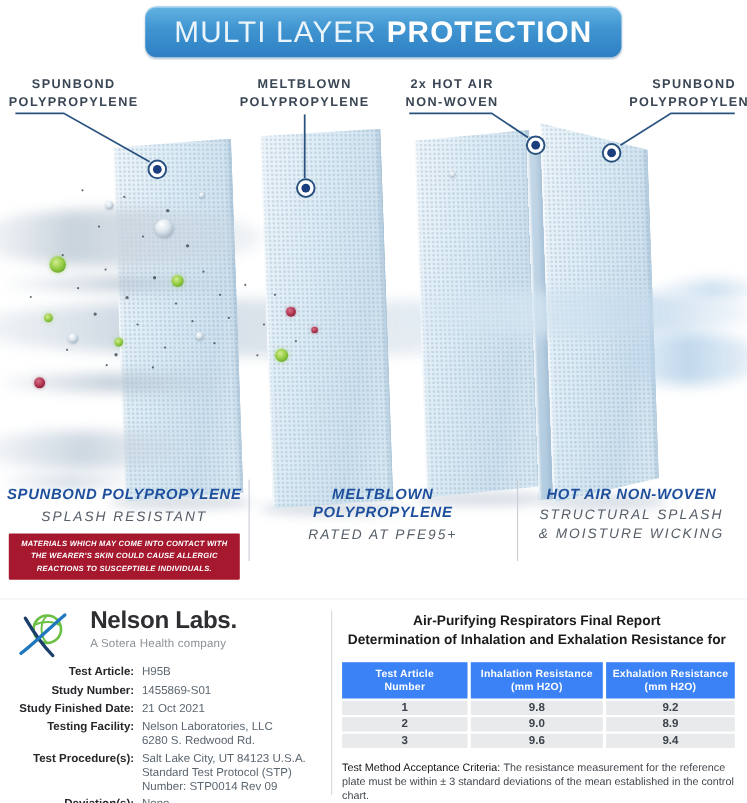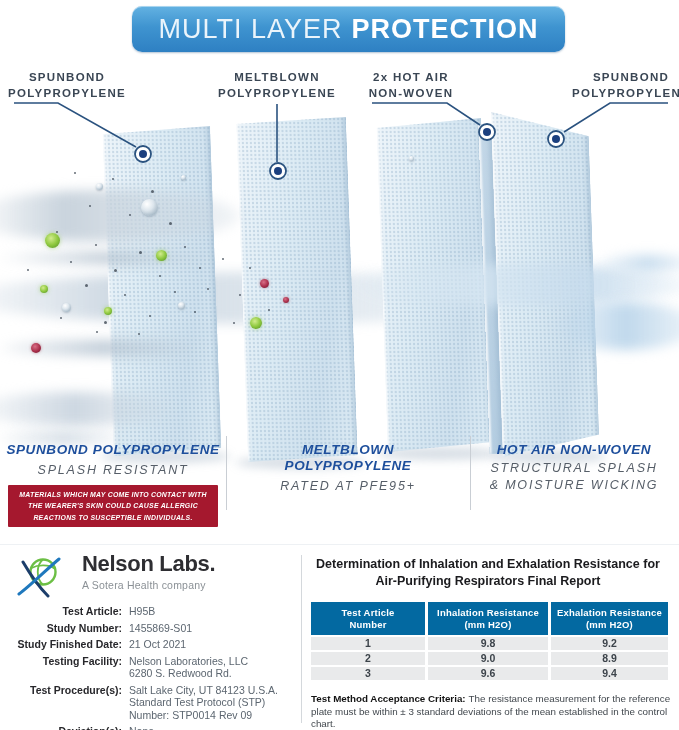--- a/index.html
+++ b/index.html
@@ -84,26 +84,26 @@
   .dvalue{margin-left:7px;font-size:10.5px;color:#5c6670;line-height:12.5px;}
 
   .report-title{position:absolute;left:308px;top:11px;width:360px;text-align:center;
     font-size:12.5px;font-weight:800;color:#1b1b1e;line-height:17px;}
 
   .rtable{position:absolute;left:311px;top:57px;width:360px;}
   .trow{display:flex;margin-bottom:2px;}
   .tcell{margin-right:3px;text-align:center;}
   .tcell:last-child{margin-right:0;}
   .c0{width:114px;} .c1{width:120px;} .c2{width:117px;}
-  .thead .tcell{background:#0369a1;color:#ffffff;font-size:9.5px;font-weight:700;line-height:11.5px;
+  .thead .tcell{background:#3b82f6;color:#ffffff;font-size:9.5px;font-weight:700;line-height:11.5px;
     letter-spacing:.2px;height:33px;display:flex;align-items:center;justify-content:center;white-space:pre-line;}
   .tbody .tcell{background:#e9eaeb;color:#3c434a;font-size:10.5px;font-weight:600;height:13px;line-height:13px;}
 
   .acceptance{position:absolute;left:311px;top:148px;width:362px;font-size:9.8px;line-height:12.5px;color:#42484e;}
-  .acceptance .ab{font-weight:700;color:#141414;margin-right:3px;}
+  .acceptance .ab{font-weight:400;color:#141414;margin-right:3px;}
 </style>
 </head>
 <body>
 
 <div class="stage">
 
   <div class="banner">
     <span class="lt">MULTI LAYER</span>
     <span class="bd">PROTECTION</span>
   </div>
@@ -290,22 +290,22 @@
         </div>
         <div class="drow">
           <div class="dlabel">Deviation(s):</div>
           <div class="dvalue">
             <div>None</div>
           </div>
         </div>
       </div>
 
     <div class="report-title">
+      <div>Air-Purifying Respirators Final Report</div>
       <div>Determination of Inhalation and Exhalation Resistance for</div>
-      <div>Air-Purifying Respirators Final Report</div>
     </div>
 
     <div class="rtable">
       <div class="trow thead" id="t-head">
           <div class="tcell c0">Test Article
 Number</div>
           <div class="tcell c1">Inhalation Resistance
 (mm H2O)</div>
           <div class="tcell c2">Exhalation Resistance
 (mm H2O)</div>

